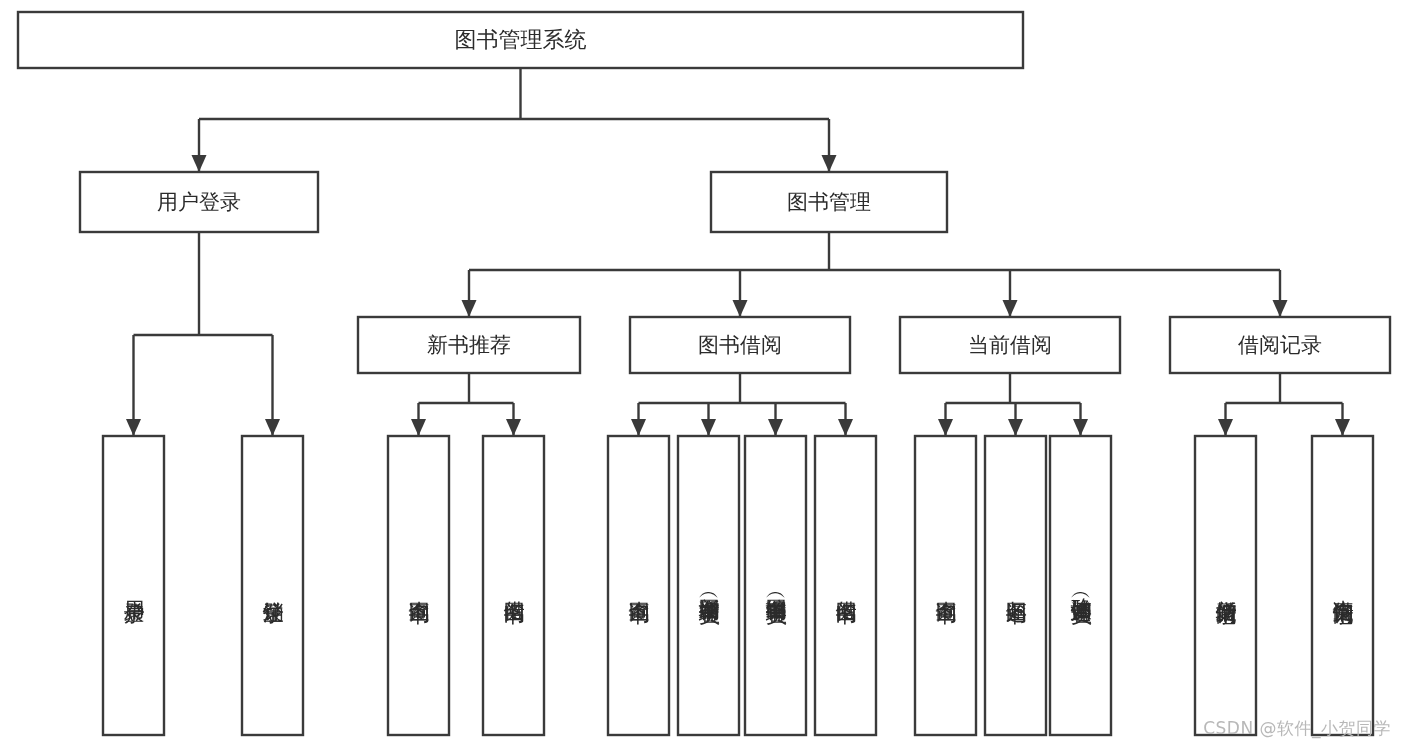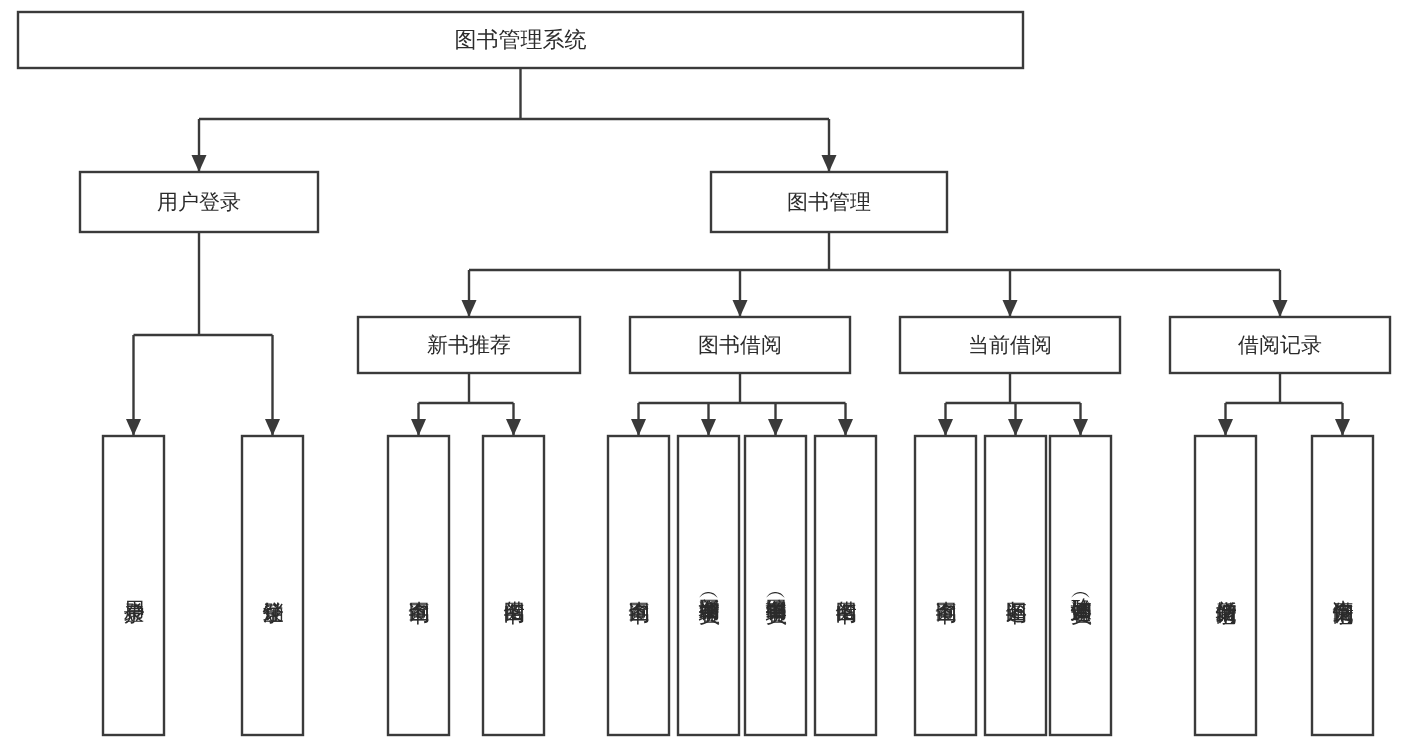--- a/index.html
+++ b/index.html
@@ -246,14 +246,15 @@
         <span class="vert-label">确认归还（管理员）</span>
       </div>
       <div class="vert-label-box" style="left: 1195px; top: 436px; width: 61px; height: 299px;">
         <span class="vert-label">新增借阅记录</span>
       </div>
       <div class="vert-label-box" style="left: 1312px; top: 436px; width: 61px; height: 299px;">
         <span class="vert-label">查询借阅记录</span>
       </div>
     </div>
 
+  <div class="watermark">CSDN @软件_小贺同学</div>
 
 </div>
 
 </body></html>

